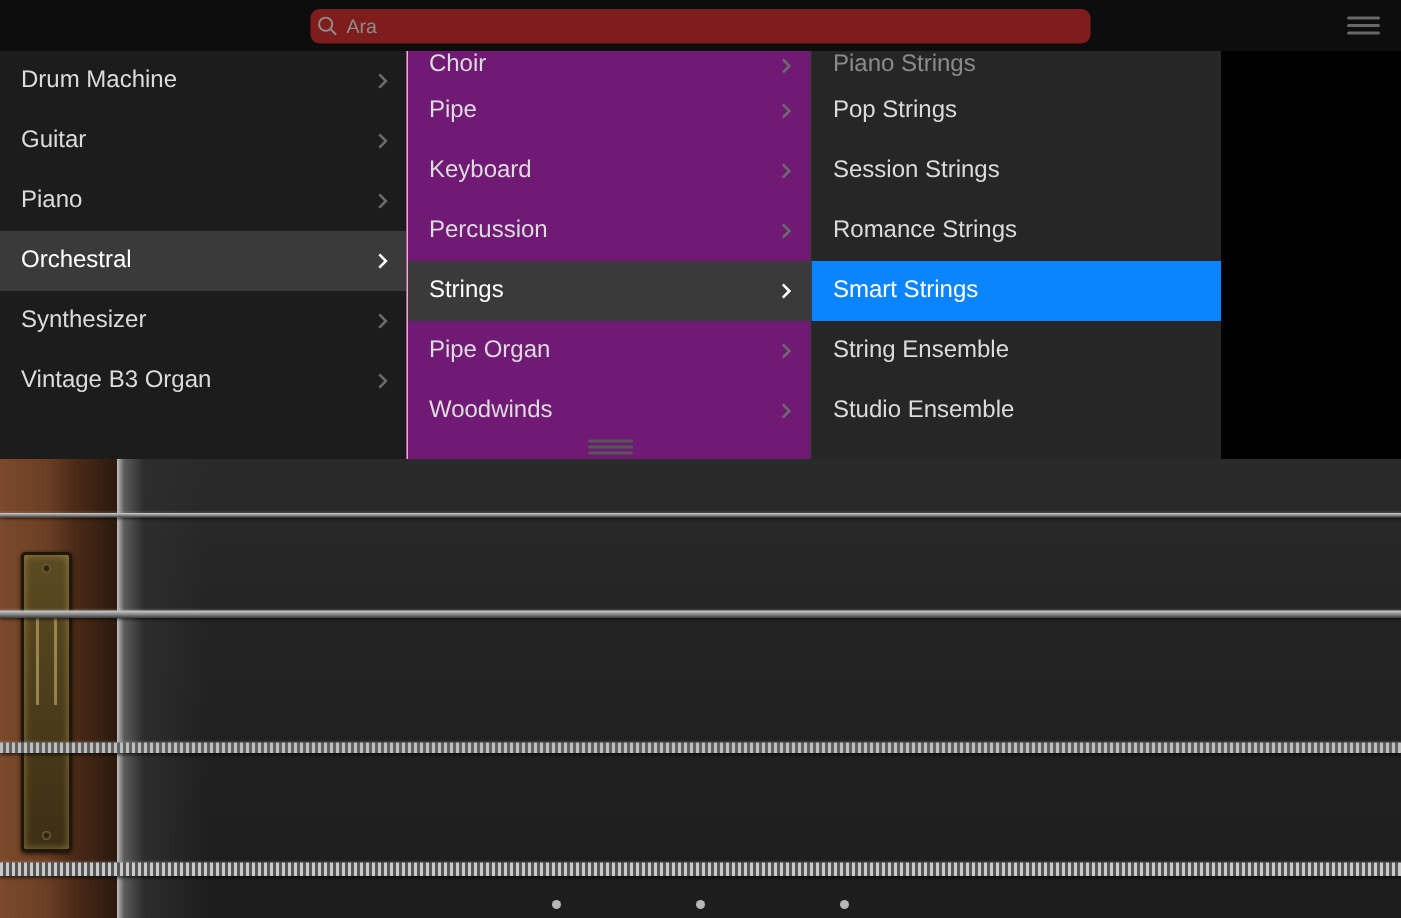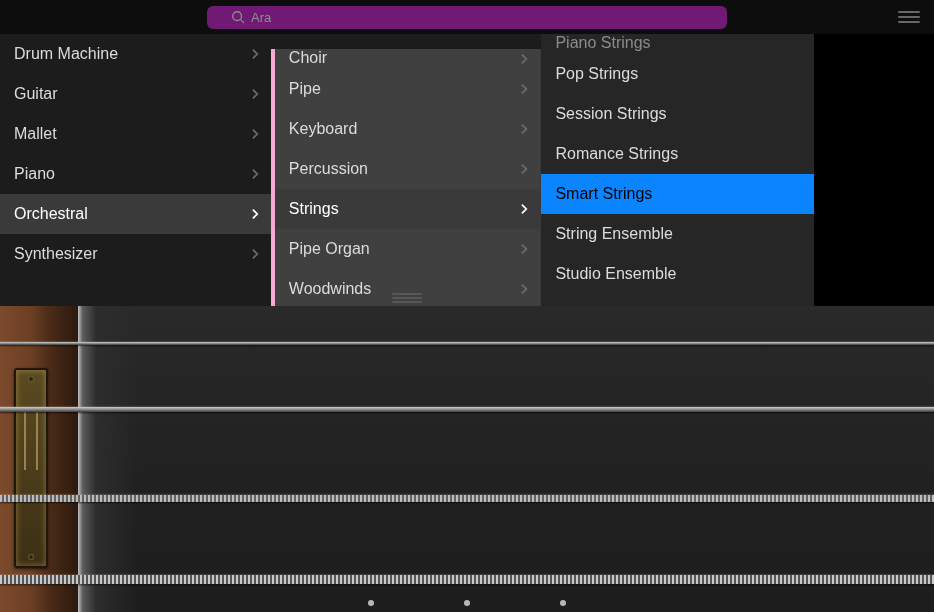--- a/index.html
+++ b/index.html
@@ -6,52 +6,52 @@
   html, body { width: 934px; height: 612px; overflow: hidden; font-family: -apple-system, Helvetica, Arial, sans-serif; background: #000; }
   .app { width: 934px; height: 612px; background: #000; position: relative; }
 
   
   .searchbar {
     width: 934px; height: 34px; background: #0d0d0d;
     display: flex; align-items: center; position: relative;
   }
   .search-field {
     position: absolute; left: 50%; transform: translateX(-50%);
-    height: 23px; width: 520px; background: #701a75; border-radius: 6px;
-    display: flex; align-items: center; padding: 0 24px;
+    height: 23px; width: 520px; background: #7f1d1d; border-radius: 6px;
+    display: flex; align-items: center; padding: 0 4px;
   }
   .search-icon { width: 14px; height: 14px; margin-right: 6px; }
   .search-placeholder { color: #8e8e8e; font-size: 13px; }
   .menu-handle {
     position: absolute; right: 8px; top: 0; width: 34px; height: 34px;
     display: flex; flex-direction: column; justify-content: center; align-items: center; gap: 3px;
   }
   .menu-handle span { display: block; width: 22px; height: 2px; background: #676767; border-radius: 1px; }
 
   
   .browser {
     width: 814px; height: 272px; display: flex; position: relative; background: #1c1c1c;
   }
   .col { position: relative; height: 272px; overflow: hidden; }
   .col1 { width: 311px; background: #1c1c1c; }
-  .col2 { width: 310px; background: #404040; border-left: 4px solid #f9a8d4; border-right: 1px solid #3a3a3a; margin-top: 15px; }
+  .col2 { width: 310px; background: #701a75; border-left: 1px solid #f9a8d4; border-right: 1px solid #3a3a3a; }
   .col3 { width: 313px; background: #262626; }
 
   .row {
     height: 40px; display: flex; align-items: center;
     padding: 0 14px; color: #dcdcdc; font-size: 16px; font-weight: 400;
     position: relative; cursor: default;
   }
   .row.partial-top { height: 20px; align-items: flex-end; padding-bottom: 2px; }
   .row .chev { position: absolute; right: 12px; top: 50%; transform: translateY(-50%); }
   .row .chev svg { width: 7px; height: 12px; display: block; }
   .row .chev path { stroke: #6b6b6b; stroke-width: 2; fill: none; }
   .row.selected { background: #3a3a3a; color: #fff; }
   .row.selected .chev path { stroke: #ffffff; }
-  .row.highlight { background: #0a84ff; color: #000000; }
+  .row.highlight { background: #0a84ff; color: #ffffff; }
 
   
   .drag-handle {
     position: absolute; left: 50%; transform: translateX(-50%); bottom: 2px;
     width: 36px; height: 12px; display: flex; flex-direction: column; justify-content: center; align-items: center; gap: 2px;
     z-index: 5;
   }
   .drag-handle span { display: block; width: 30px; height: 2px; background: #575757; border-radius: 1px; }
 
   
@@ -135,45 +135,45 @@
       </div>
       <div class="row">
         <span>Guitar</span>
         <span class="chev">
             <svg viewBox="0 0 8 12">
               <path d="M1 1 L6 6 L1 11"></path>
             </svg>
           </span>
       </div>
       <div class="row">
-        <span>Mallet</span>
-        <span class="chev">
-            <svg viewBox="0 0 8 12">
-              <path d="M1 1 L6 6 L1 11"></path>
-            </svg>
-          </span>
-      </div>
-      <div class="row">
         <span>Piano</span>
         <span class="chev">
             <svg viewBox="0 0 8 12">
               <path d="M1 1 L6 6 L1 11"></path>
             </svg>
           </span>
       </div>
       <div class="row selected">
         <span>Orchestral</span>
         <span class="chev">
             <svg viewBox="0 0 8 12">
               <path d="M1 1 L6 6 L1 11"></path>
             </svg>
           </span>
       </div>
       <div class="row">
         <span>Synthesizer</span>
+        <span class="chev">
+            <svg viewBox="0 0 8 12">
+              <path d="M1 1 L6 6 L1 11"></path>
+            </svg>
+          </span>
+      </div>
+      <div class="row">
+        <span>Vintage B3 Organ</span>
         <span class="chev">
             <svg viewBox="0 0 8 12">
               <path d="M1 1 L6 6 L1 11"></path>
             </svg>
           </span>
       </div>
     </div>
 
     <div class="col col2">
       <div class="row partial-top">

